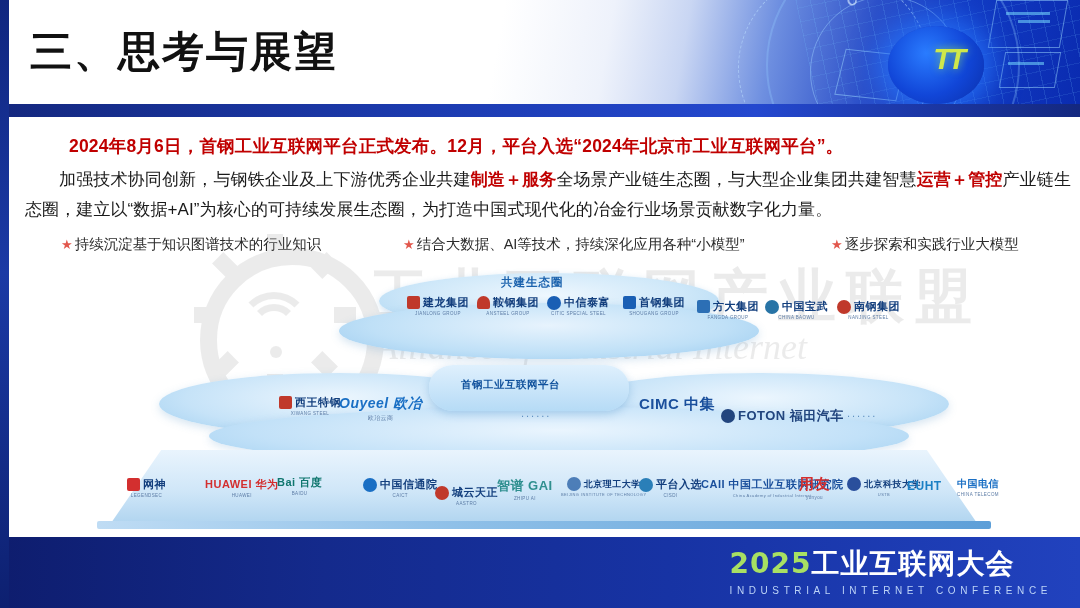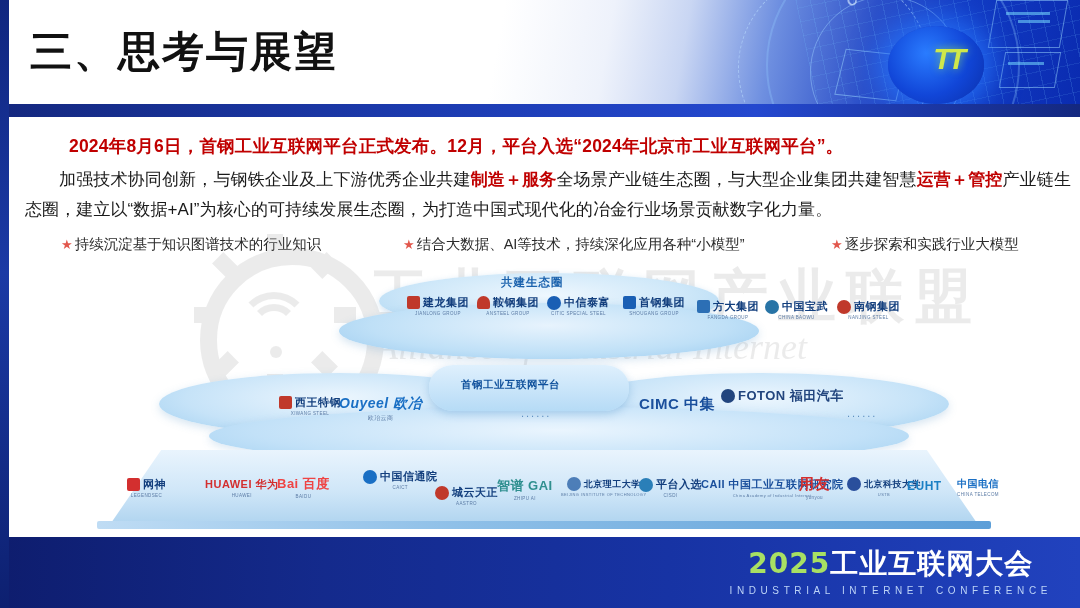--- a/index.html
+++ b/index.html
@@ -122,21 +122,21 @@
   .logo .zh{font-size:11px;font-weight:bold;color:#123e7d;letter-spacing:.5px;}
   .logo .en{font-size:4.5px;color:#5b7ba5;letter-spacing:.4px;margin-top:1px;}
   .sq{width:13px;height:13px;border-radius:2px;display:inline-block;}
   .cir{width:14px;height:14px;border-radius:50%;display:inline-block;}
 
   .ellipsis{position:absolute;font-size:11px;color:#5f90c0;letter-spacing:2px;}
 
   
   .footer{position:absolute;left:0;top:537px;width:1080px;height:71px;
     background:linear-gradient(90deg,#0e1d6e 0%,#142a8c 30%,#1733a4 62%,#2142be 100%);}
-  .conf{position:absolute;right:28px;top:548px;text-align:center;}
+  .conf{position:absolute;right:28px;top:548px;}
   .conf-main{font-size:28px;font-weight:bold;letter-spacing:1px;line-height:32px;
     font-family:"DejaVu Sans","Liberation Sans",sans-serif;}
   .conf-year{color:#a8e063;}
   .conf-zh{color:#ffffff;}
   .conf-sub{font-size:10px;letter-spacing:4.6px;color:#bcd3f7;margin-top:5px;}
 </style>
 </head>
 <body>
 
 <div class="slide">
@@ -270,21 +270,21 @@
         </div>
       <div class="en" style="font-size:6px">欧冶云商</div>
     </div>
     <div class="ellipsis" style="left:512px;top:152px;">......</div>
 
     <div class="logo" style="left:630px;top:140px;">
       <div class="mark">
           <span class="zh" style="font-size:15px;color:#1a4f9c">CIMC 中集</span>
         </div>
     </div>
-    <div class="logo" style="left:712px;top:132px;">
+    <div class="logo" style="left:712px;top:152px;">
       <div class="mark">
           <span class="cir" style="background:#22457e"></span>
           <span class="zh" style="font-size:13px;color:#22457e">FOTON 福田汽车</span>
         </div>
     </div>
     <div class="ellipsis" style="left:838px;top:152px;">......</div>
 
     <div class="logo" style="left:118px;top:222px;">
       <div class="mark">
           <span class="sq" style="background:#d32f2f"></span>
@@ -293,25 +293,25 @@
       <div class="en">LEGENDSEC</div>
     </div>
     <div class="logo" style="left:196px;top:222px;">
       <div class="mark">
           <span class="zh" style="color:#d32f2f">HUAWEI 华为</span>
         </div>
       <div class="en">HUAWEI</div>
     </div>
     <div class="logo" style="left:268px;top:220px;">
       <div class="mark">
-          <span class="zh" style="font-size:13px;color:#ef4444">Bai 百度</span>
+          <span class="zh" style="font-size:11px;color:#0f766e">Bai 百度</span>
         </div>
       <div class="en">BAIDU</div>
     </div>
-    <div class="logo" style="left:354px;top:214px;">
+    <div class="logo" style="left:354px;top:222px;">
       <div class="mark">
           <span class="cir" style="background:#1a6fc4"></span>
           <span class="zh">中国信通院</span>
         </div>
       <div class="en">CAICT</div>
     </div>
     <div class="logo" style="left:426px;top:222px;margin-top:8px;">
       <div class="mark">
           <span class="cir" style="background:#c0392b"></span>
           <span class="zh">城云天正</span>

